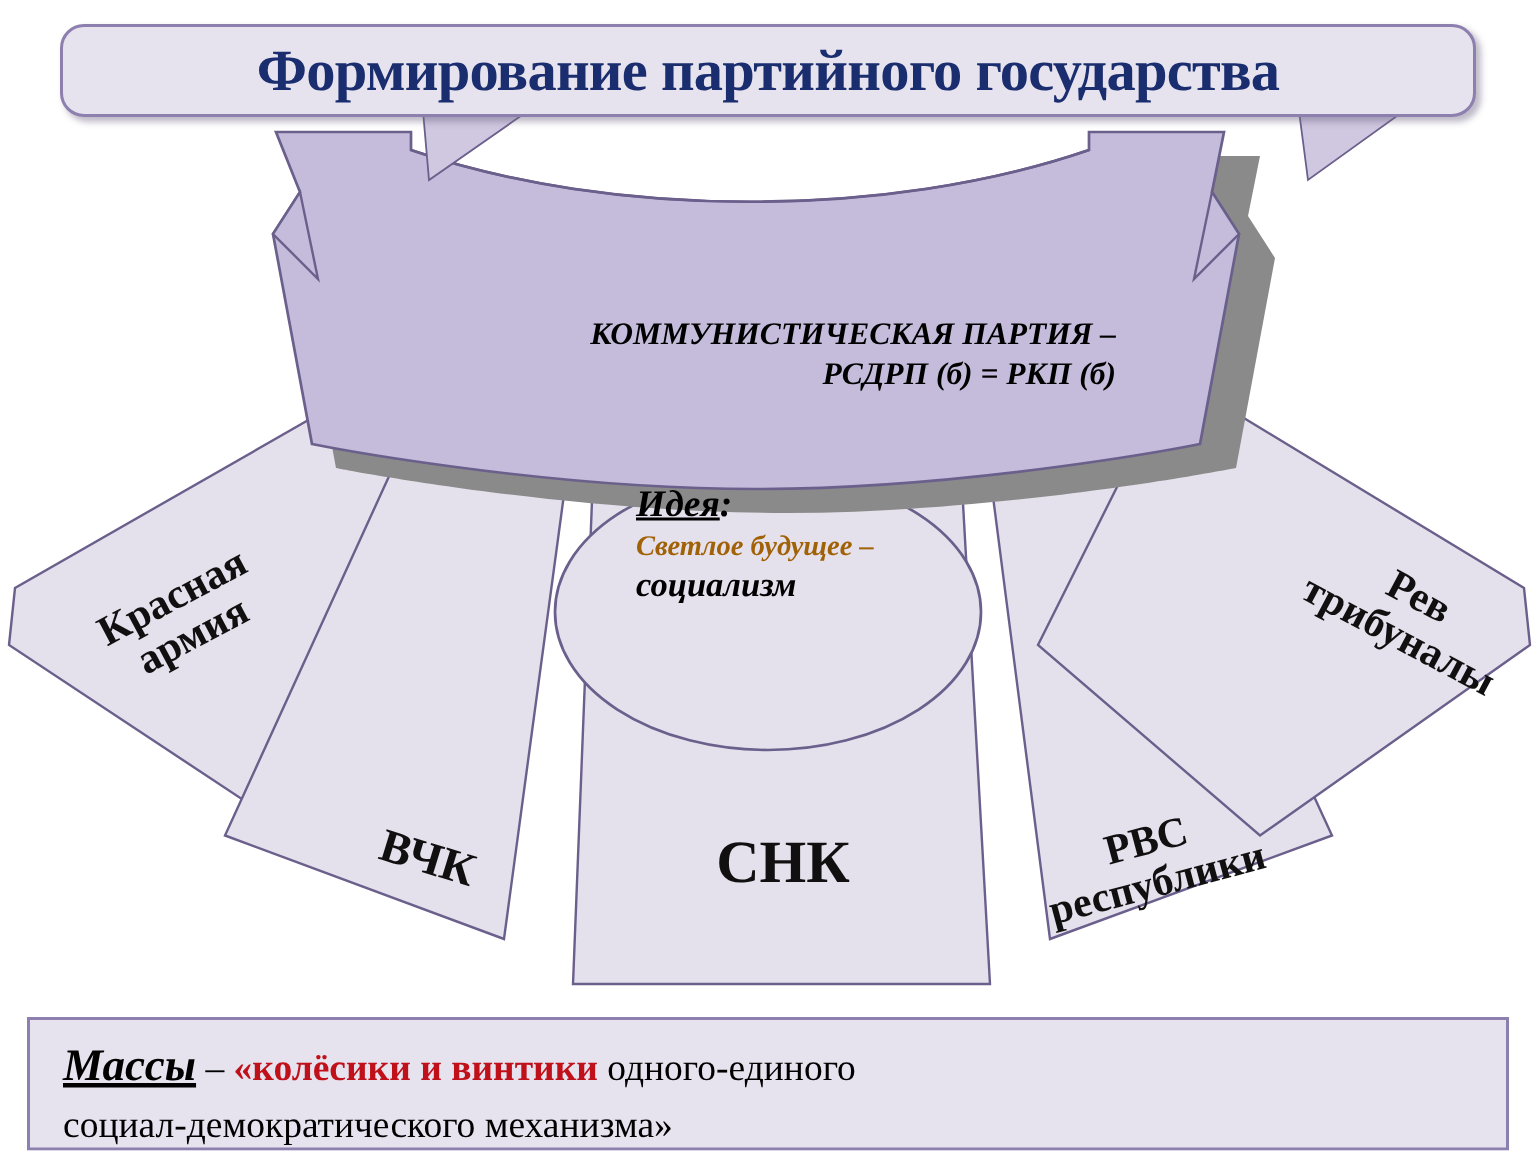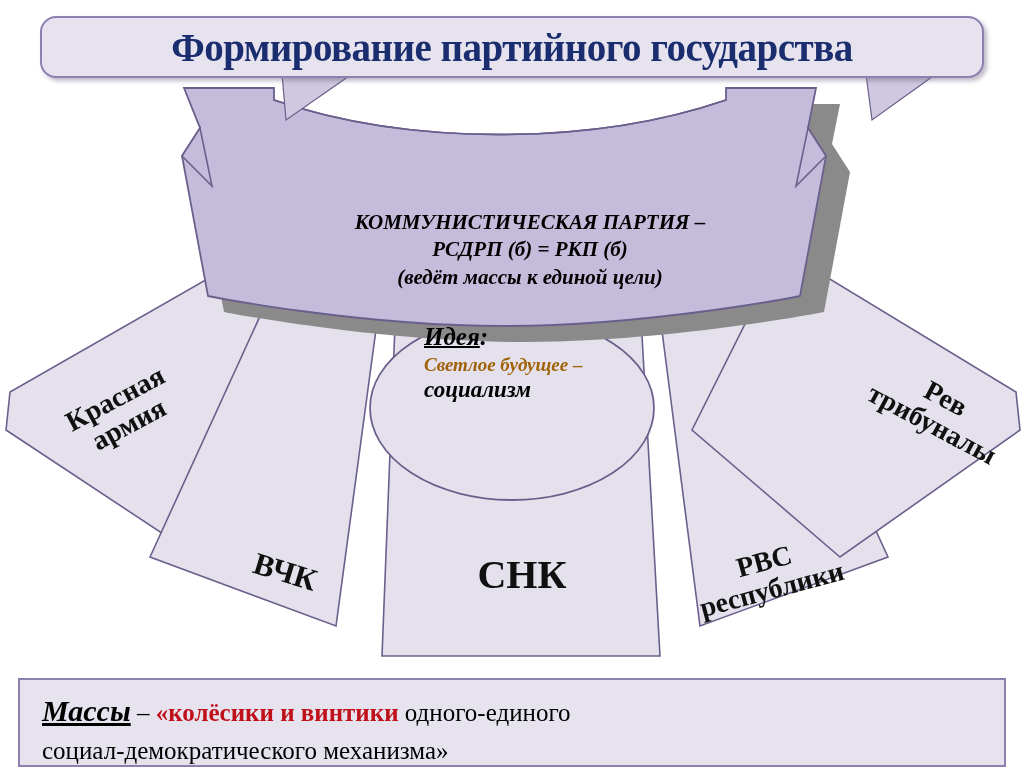--- a/index.html
+++ b/index.html
@@ -53,29 +53,29 @@
     font-size: 39px;
     line-height: 1;
     color: #1a2d6e;
     letter-spacing: -0.5px;
     white-space: nowrap;
   }
 
   
   .banner-text {
     position: absolute;
-    left: 300px;
+    left: 284px;
     top: 209px;
     width: 460px;
     font-style: italic;
     font-weight: bold;
     font-size: 21px;
     line-height: 1.30;
     color: #000000;
-    text-align: center;
+    text-align: right;
     white-space: nowrap;
   }
 
   
   .idea-text {
     position: absolute;
     left: 424px;
     top: 322px;
     width: 270px;
     text-align: left;
@@ -254,21 +254,20 @@
     <polygon points="866,74 936,74 872,120" fill="#cfc8e0" stroke="#6b5f8c" stroke-width="1.2"></polygon>
   </svg>
 
   <div class="title-box">
     <span class="title-text">Формирование партийного государства</span>
   </div>
 
   <div class="banner-text">
     <div>КОММУНИСТИЧЕСКАЯ ПАРТИЯ –</div>
     <div>РСДРП (б) = РКП (б)</div>
-    <div>(ведёт массы к единой цели)</div>
   </div>
 
   <div class="idea-text">
     <div>
       <span class="idea-head"><span class="u">Идея</span><span>:</span></span>
     </div>
     <div class="idea-line">Светлое будущее –</div>
     <div class="idea-red">социализм</div>
   </div>
 

